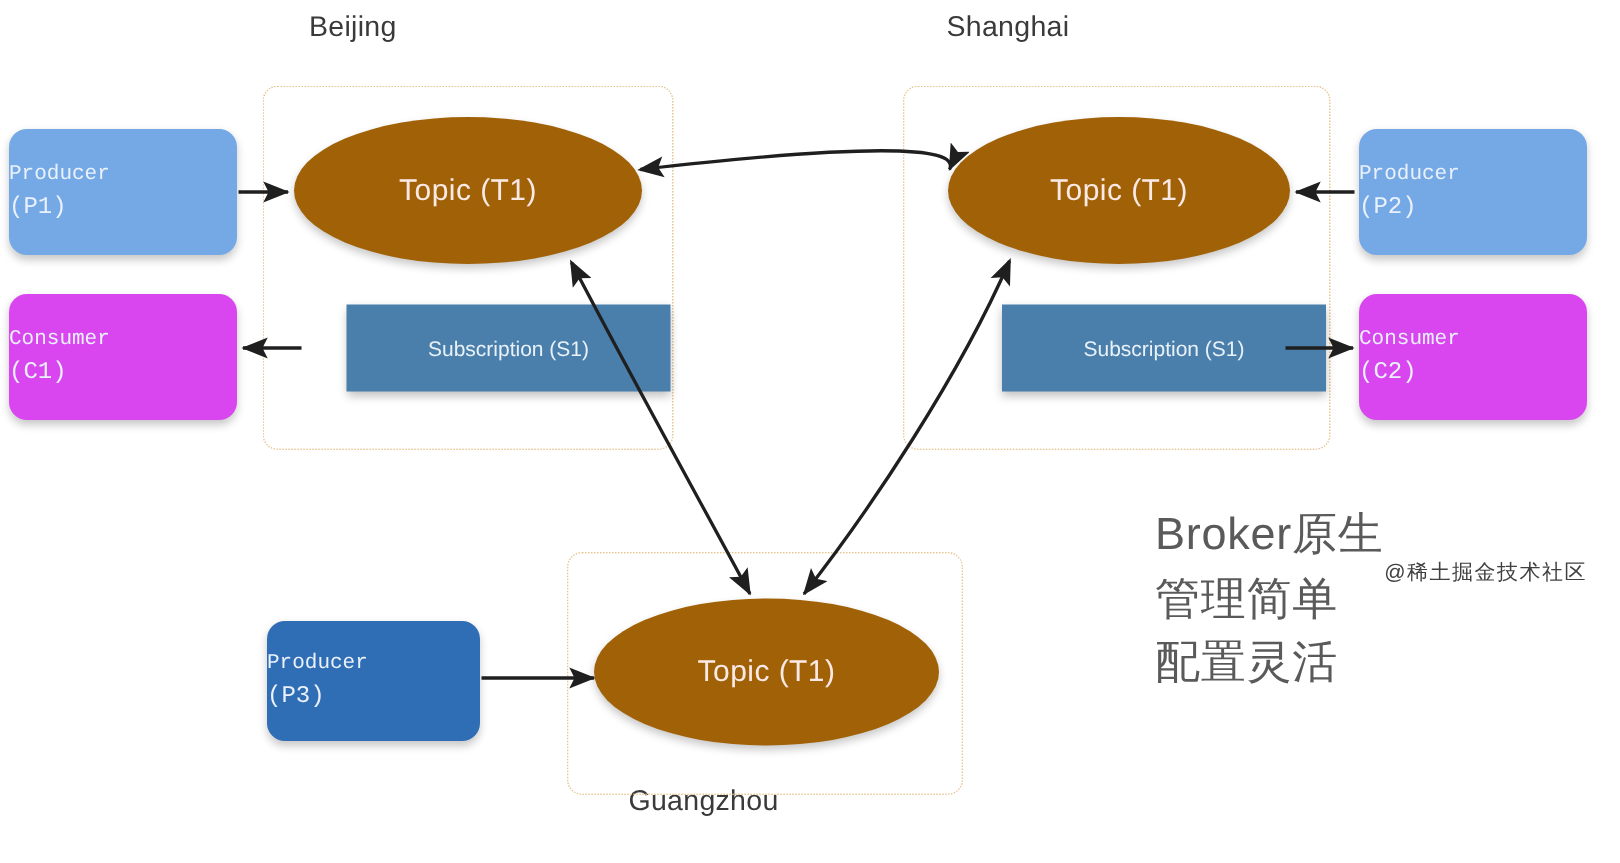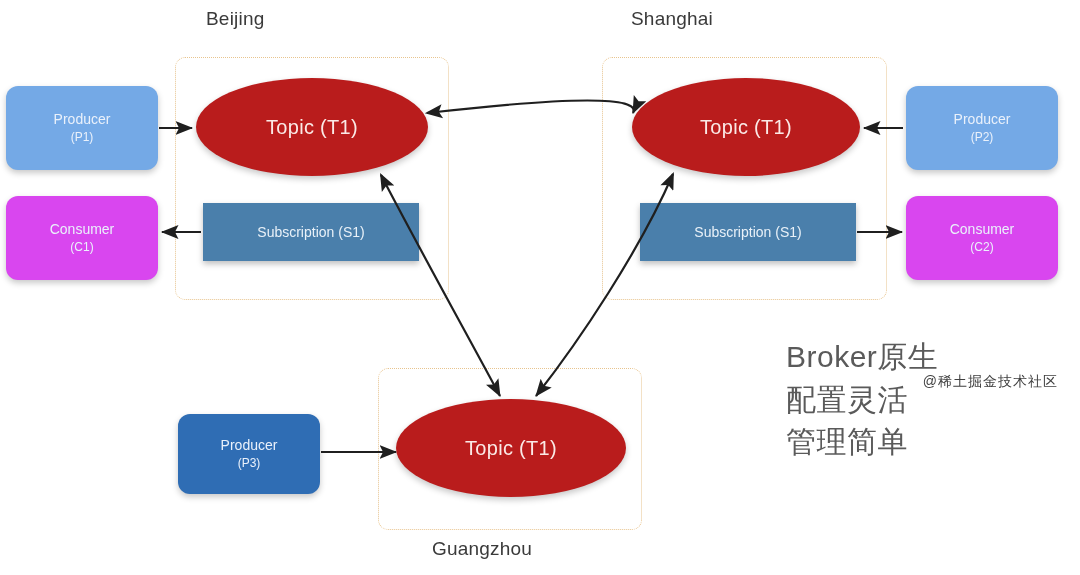--- a/index.html
+++ b/index.html
@@ -24,66 +24,67 @@
     font-size:19px;
     color:#3a3a3a;
     letter-spacing:.2px;
     white-space:nowrap;
   }
 
   
   .topic{
     position:absolute;
     border-radius:50%;
-    background:#b91c1c;
+    background:#a16207;
     box-shadow:0 3px 6px rgba(0,0,0,.22);
     display:flex;align-items:center;justify-content:center;
     color:#fbe9e6;
     font-size:20px;
     letter-spacing:.3px;
   }
 
   
   .node{
     position:absolute;
     display:flex;flex-direction:column;
-    align-items:center;justify-content:center;
+    justify-content:center;
     color:#eaf1fb;
     font-size:14px;
     line-height:1.45;
     border-radius:12px;
     box-shadow:0 3px 6px rgba(0,0,0,.22);
+    font-family:Liberation Mono, monospace;
   }
-  .node .l2{font-size:12px;}
+  .node .l2{font-size:16px;}
   .node.producer-light{background:#74a9e6;}
   .node.producer-dark{background:#2f6db4;}
   .node.consumer{background:#d946ef;}
 
   
   .subscription{
     position:absolute;
     background:#4a7fab;
     color:#e9f1f8;
     font-size:14px;
     display:flex;align-items:center;justify-content:center;
     box-shadow:0 3px 6px rgba(0,0,0,.25);
+    margin-left:28px;
   }
 
   
   svg.arrows{position:absolute;left:0;top:0;width:1080px;height:575px;pointer-events:none;}
 
   
   .bullets{
     position:absolute;
     left:770px;top:336px;
     color:#5a5a5a;
     font-size:30px;
     line-height:1.42;
     letter-spacing:.5px;
-    margin-left:16px;
   }
   .bullets div{white-space:nowrap;}
 
   .watermark{
     position:absolute;
     right:22px;bottom:12px;
     color:#404040;
     font-size:14px;
     letter-spacing:1px;
     white-space:nowrap;
@@ -91,21 +92,21 @@
 </style>
 </head>
 <body>
 
 <div class="stage">
 
   <div class="region-label" style="left:206px;top:8px;">Beijing</div>
 
   <div class="region-label" style="left:631px;top:8px;text-align:center;">Shanghai</div>
 
-  <div class="region-label" style="left:419px;top:538px;margin-left:13px;">Guangzhou</div>
+  <div class="region-label" style="left:419px;top:524px;">Guangzhou</div>
 
   <div class="region-box" style="left:175px;top:57px;width:272px;height:241px;"></div>
 
   <div class="region-box" style="left:602px;top:57px;width:283px;height:241px;"></div>
 
   <div class="region-box" style="left:378px;top:368px;width:262px;height:160px;"></div>
 
   <div class="topic" style="left:196px;top:78px;width:232px;height:98px;">Topic (T1)</div>
 
   <div class="subscription" style="left:203px;top:203px;width:216px;height:58px;">Subscription (S1)</div>
@@ -163,19 +164,19 @@
 
     <path d="M 427 113 Q 645 88 633 113" fill="none" stroke="#1f1f1f" stroke-width="2.2" marker-start="url(#ahs)" marker-end="url(#ah)"></path>
 
     <path d="M 381 175 C 420 250 470 340 500 396" fill="none" stroke="#1f1f1f" stroke-width="2.2" marker-start="url(#ahs)" marker-end="url(#ah)"></path>
 
     <path d="M 673 174 C 640 250 580 340 536 396" fill="none" stroke="#1f1f1f" stroke-width="2.2" marker-start="url(#ahs)" marker-end="url(#ah)"></path>
   </svg>
 
   <div class="bullets">
     <div>Broker原生</div>
+    <div>管理简单</div>
     <div>配置灵活</div>
-    <div>管理简单</div>
   </div>
 
   <div class="watermark">@稀土掘金技术社区</div>
 
 </div>
 
 </body></html>

